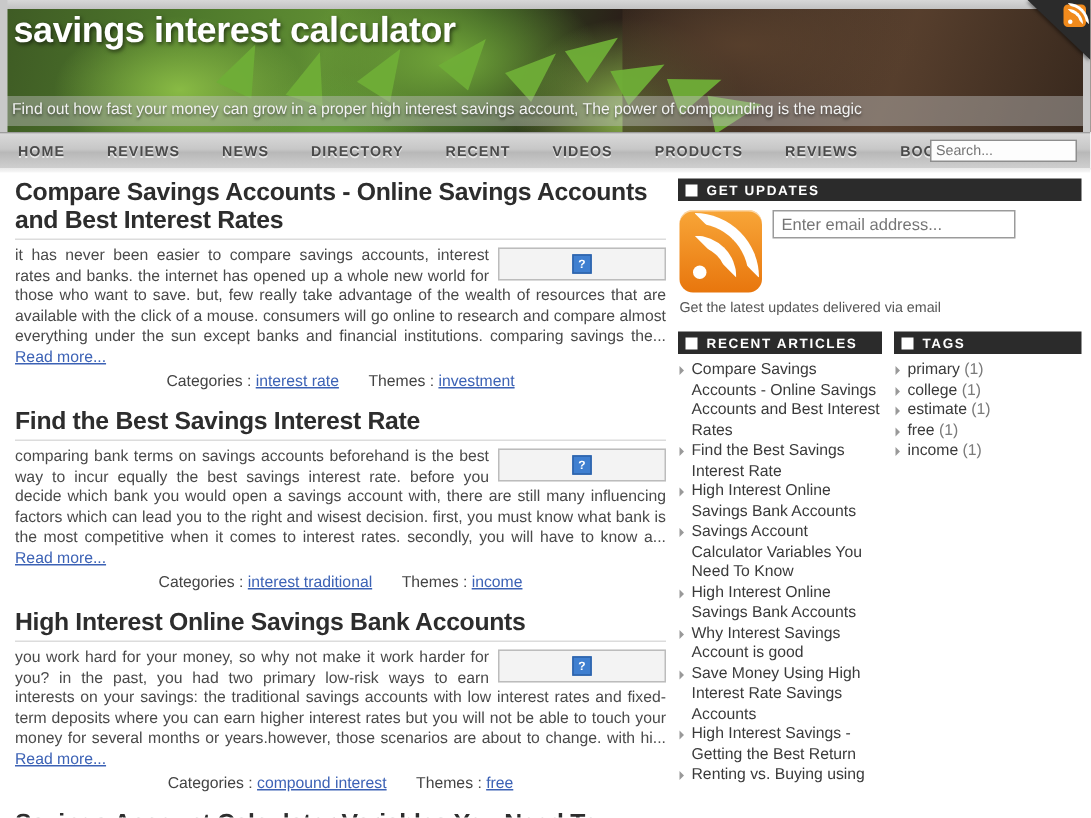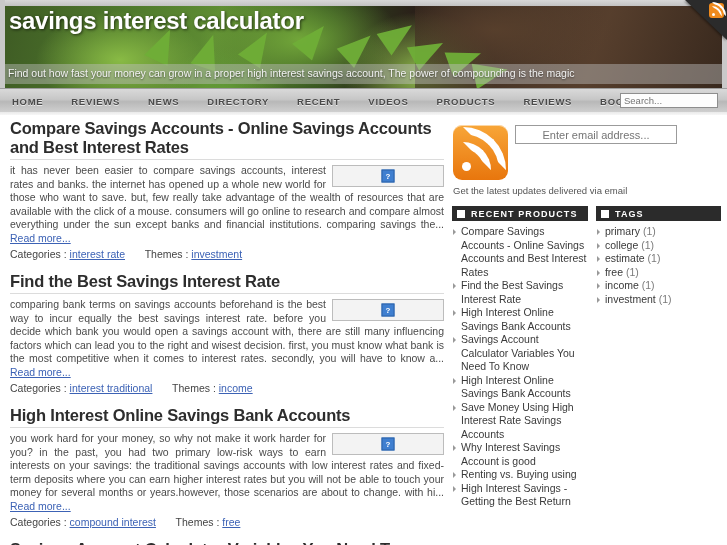--- a/index.html
+++ b/index.html
@@ -276,21 +276,21 @@
     font-weight: bold;
     line-height: 11px;
     text-align: center;
   }
   .read-more {
     color: #3c62b5;
     text-decoration: underline;
     cursor: pointer;
   }
   .meta-line {
-    text-align: left;
+    text-align: center;
     font-size: 10.5px;
     color: #444;
     margin-top: 3px;
     clear: both;
   }
   .meta-line a {
     color: #3c62b5;
     text-decoration: underline;
     cursor: pointer;
   }
@@ -350,21 +350,20 @@
     width: 162px;
     height: 19px;
     font-size: 11px;
     font-family: "Liberation Sans", sans-serif;
     color: #444;
     padding: 0 5px;
     border: 1px solid #9b9b9b;
     background: #fff;
     box-sizing: border-box;
     display: block;
-    text-align: center;
   }
   .subscribe-btn {
     margin-top: 6px;
     width: 108px;
     height: 18px;
     background: linear-gradient(#f7a93c, #ef8209 50%, #e87608);
     border: 1px solid #cf7a12;
     color: #ffffff;
     font-size: 10px;
     font-weight: bold;
@@ -528,64 +527,67 @@
 
       <div class="article">
         <h2 class="article-title">Savings Account Calculator Variables You Need To Know</h2>
       </div>
 
     </div>
 
     <div class="sidebar">
 
       <div>
+        <div class="widget-head">
+          <span class="sq"></span>
+          <span>GET UPDATES</span>
+        </div>
         <div class="updates-body">
           <div class="big-rss">
             <span class="dot"></span>
             <i class="a"></i>
             <i class="b"></i>
           </div>
           <div>
             <input class="email-input" type="text" placeholder="Enter email address..." style="">
           </div>
         </div>
         <div class="updates-note">Get the latest updates delivered via email</div>
       </div>
 
       <div class="two-col">
 
         <div class="col-recent">
           <div class="widget-head">
             <span class="sq"></span>
-            <span>RECENT PRODUCTS</span>
+            <span>RECENT ARTICLES</span>
           </div>
           <ul class="list">
             <li>Compare Savings Accounts - Online Savings Accounts and Best Interest Rates</li>
             <li>Find the Best Savings Interest Rate</li>
             <li>High Interest Online Savings Bank Accounts</li>
             <li>Savings Account Calculator Variables You Need To Know</li>
             <li>High Interest Online Savings Bank Accounts</li>
+            <li>Why Interest Savings Account is good</li>
             <li>Save Money Using High Interest Rate Savings Accounts</li>
-            <li>Why Interest Savings Account is good</li>
+            <li>High Interest Savings - Getting the Best Return</li>
             <li>Renting vs. Buying using</li>
-            <li>High Interest Savings - Getting the Best Return</li>
           </ul>
         </div>
 
         <div class="col-tags">
           <div class="widget-head">
             <span class="sq"></span>
             <span>TAGS</span>
           </div>
           <ul class="list">
             <li><span>primary</span> <span class="tag-count">(1)</span></li>
             <li><span>college</span> <span class="tag-count">(1)</span></li>
             <li><span>estimate</span> <span class="tag-count">(1)</span></li>
             <li><span>free</span> <span class="tag-count">(1)</span></li>
             <li><span>income</span> <span class="tag-count">(1)</span></li>
-            <li><span>investment</span> <span class="tag-count">(1)</span></li>
           </ul>
         </div>
 
       </div>
     </div>
   </div>
 </div>
 
 </body></html>

